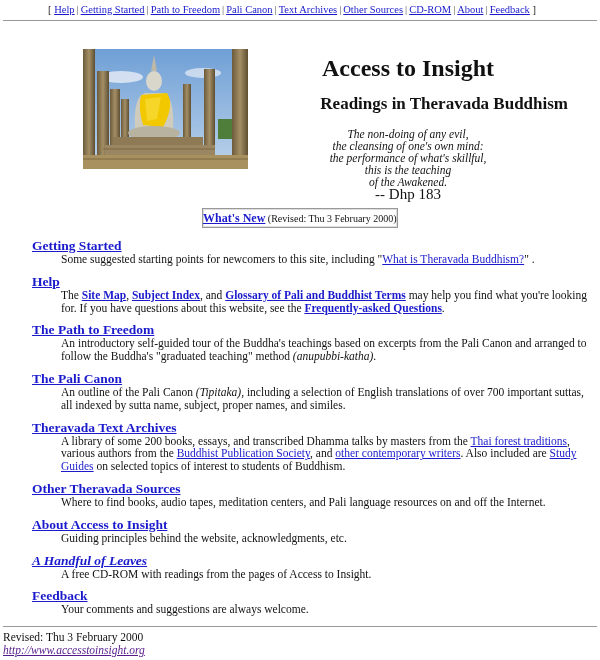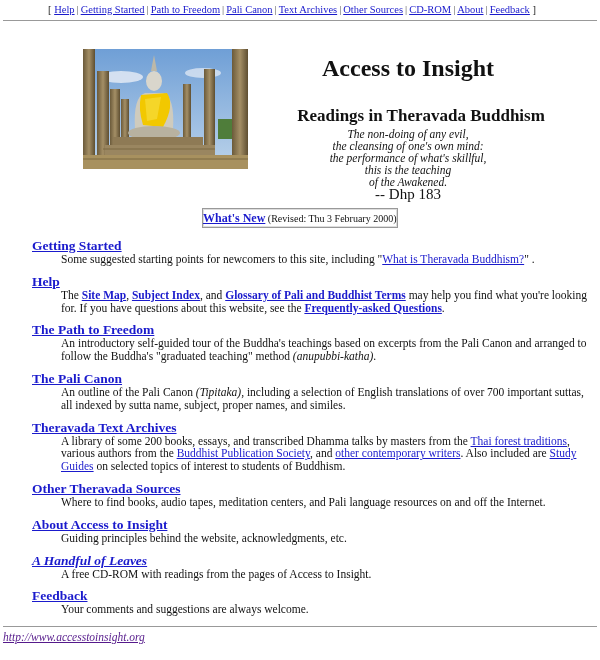--- a/index.html
+++ b/index.html
@@ -22,21 +22,21 @@
   .hero-img {
     position: absolute; left: 83px; top: 49px; width: 165px; height: 120px;
     overflow: hidden;
   }
   .title {
     position: absolute; left: 258px; top: 55px; width: 300px;
     text-align: center; font-size: 24px; font-weight: bold; margin: 0;
   }
   .subtitle {
     position: absolute; left: 250px; top: 94px; width: 318px;
-    text-align: center; font-size: 17px; font-weight: bold; margin: 12px;
+    text-align: right; font-size: 17px; font-weight: bold; margin: 0;
   }
   .quote {
     position: absolute; left: 258px; top: 128px; width: 300px;
     text-align: center; font-style: italic; font-size: 11.5px; line-height: 12px;
   }
   .quote .cite { font-style: normal; font-size: 15px; }
   .whatsnew {
     position: absolute; left: 202px; top: 208px; width: 194px; height: 18px;
     border: 1px solid #999; box-shadow: inset 0 0 0 1px #ddd;
     font-size: 10px; text-align: left; line-height: 18px; white-space: nowrap;
@@ -170,14 +170,15 @@
   <div class="sec">
     <div class="head"><a href="#">Feedback</a></div>
     <div class="desc">Your comments and suggestions are always welcome.</div>
   </div>
 
 </div>
 
 <div class="hr-bottom"></div>
 
 <div class="footer">
+  <div>Revised: Thu 3 February 2000</div>
   <a href="#" class="visited">http://www.accesstoinsight.org</a>
 </div>
 
 </body></html>

